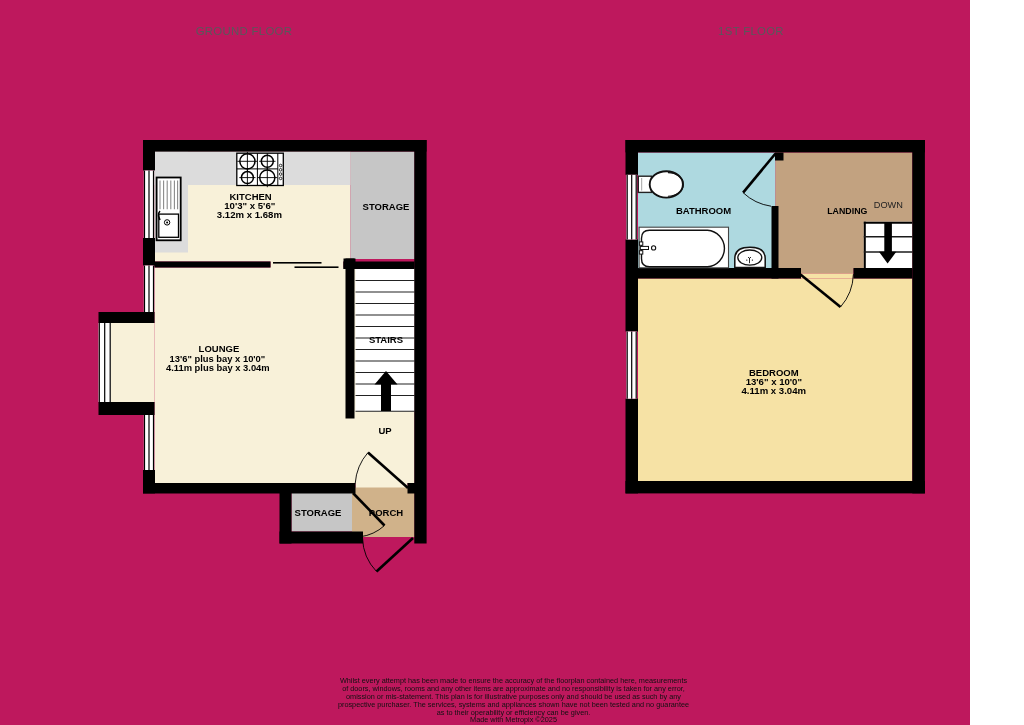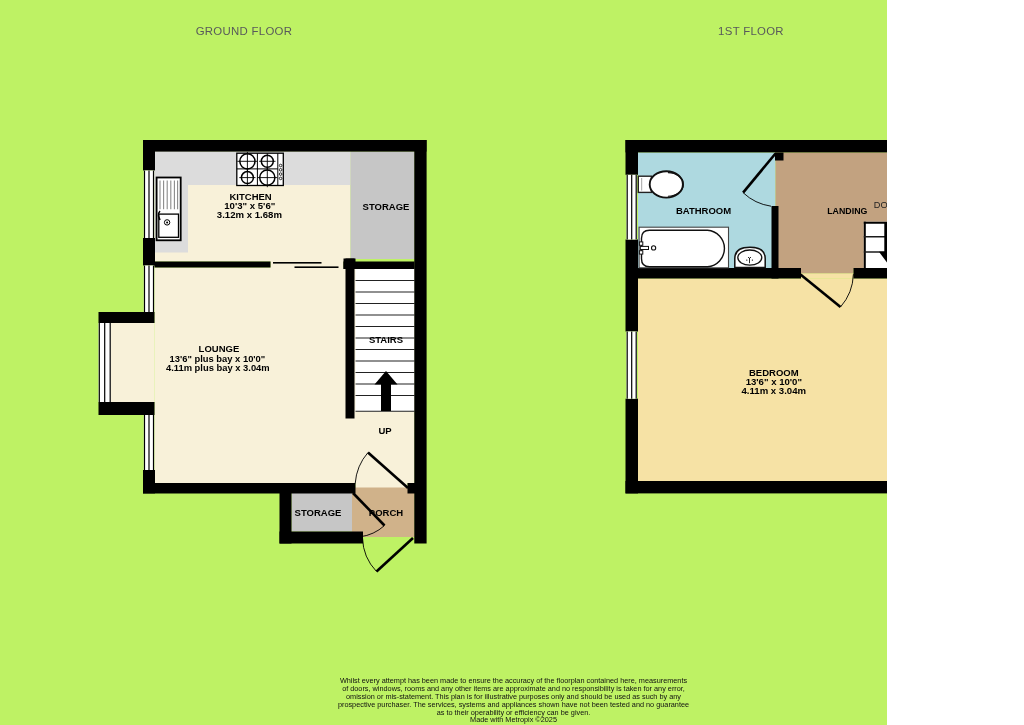--- a/index.html
+++ b/index.html
@@ -1,16 +1,16 @@
 <!DOCTYPE html>
 <html><head>
 <meta charset="utf-8">
 <style>
   html,body{margin:0;padding:0;background:#ffffff;}
-  .page{position:relative;width:887px;height:725px;background:#bef264;overflow:hidden;
+  .page{position:relative;width:970px;height:725px;background:#be185d;overflow:hidden;
         font-family:"Liberation Sans", sans-serif;text-align:right;}
   svg text{font-family:"Liberation Sans", sans-serif;}
 </style>
 </head>
 <body>
 <div class="page">
 <svg width="1024" height="725" viewBox="0 0 1024 725" shape-rendering="auto">
 
 <text x="244" y="35" font-size="11.4" fill="#58595b" text-anchor="middle" letter-spacing="0.3">GROUND FLOOR</text>
 

